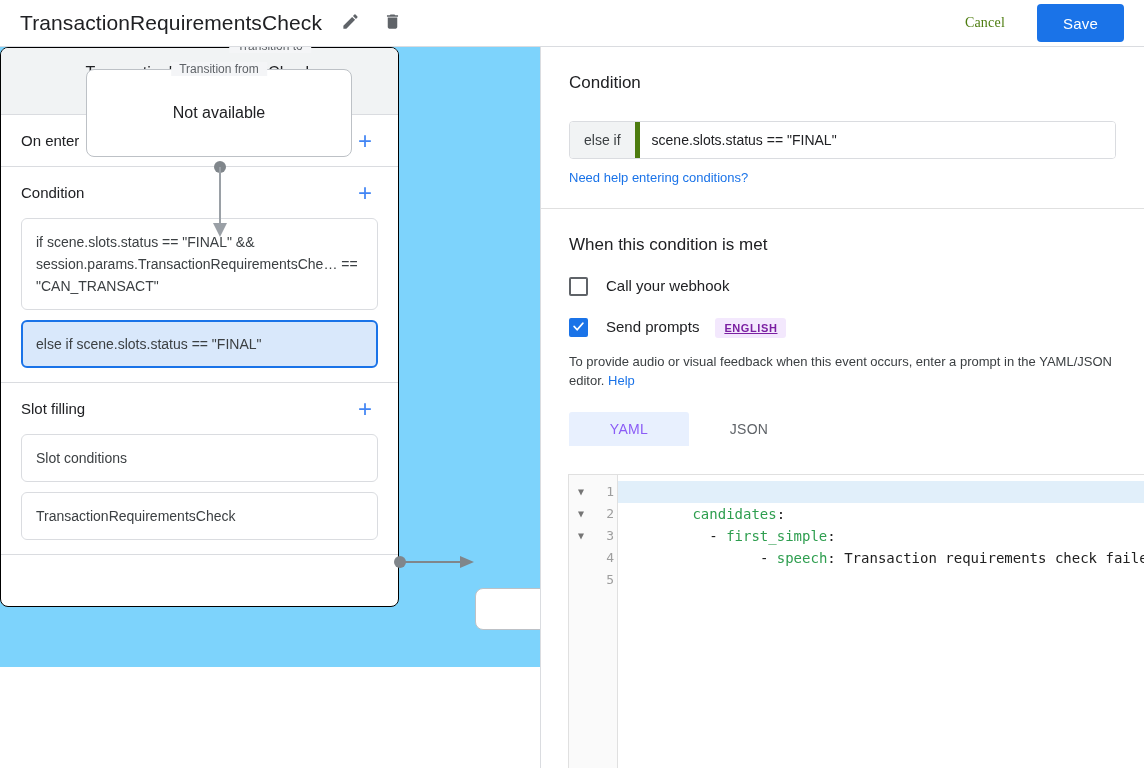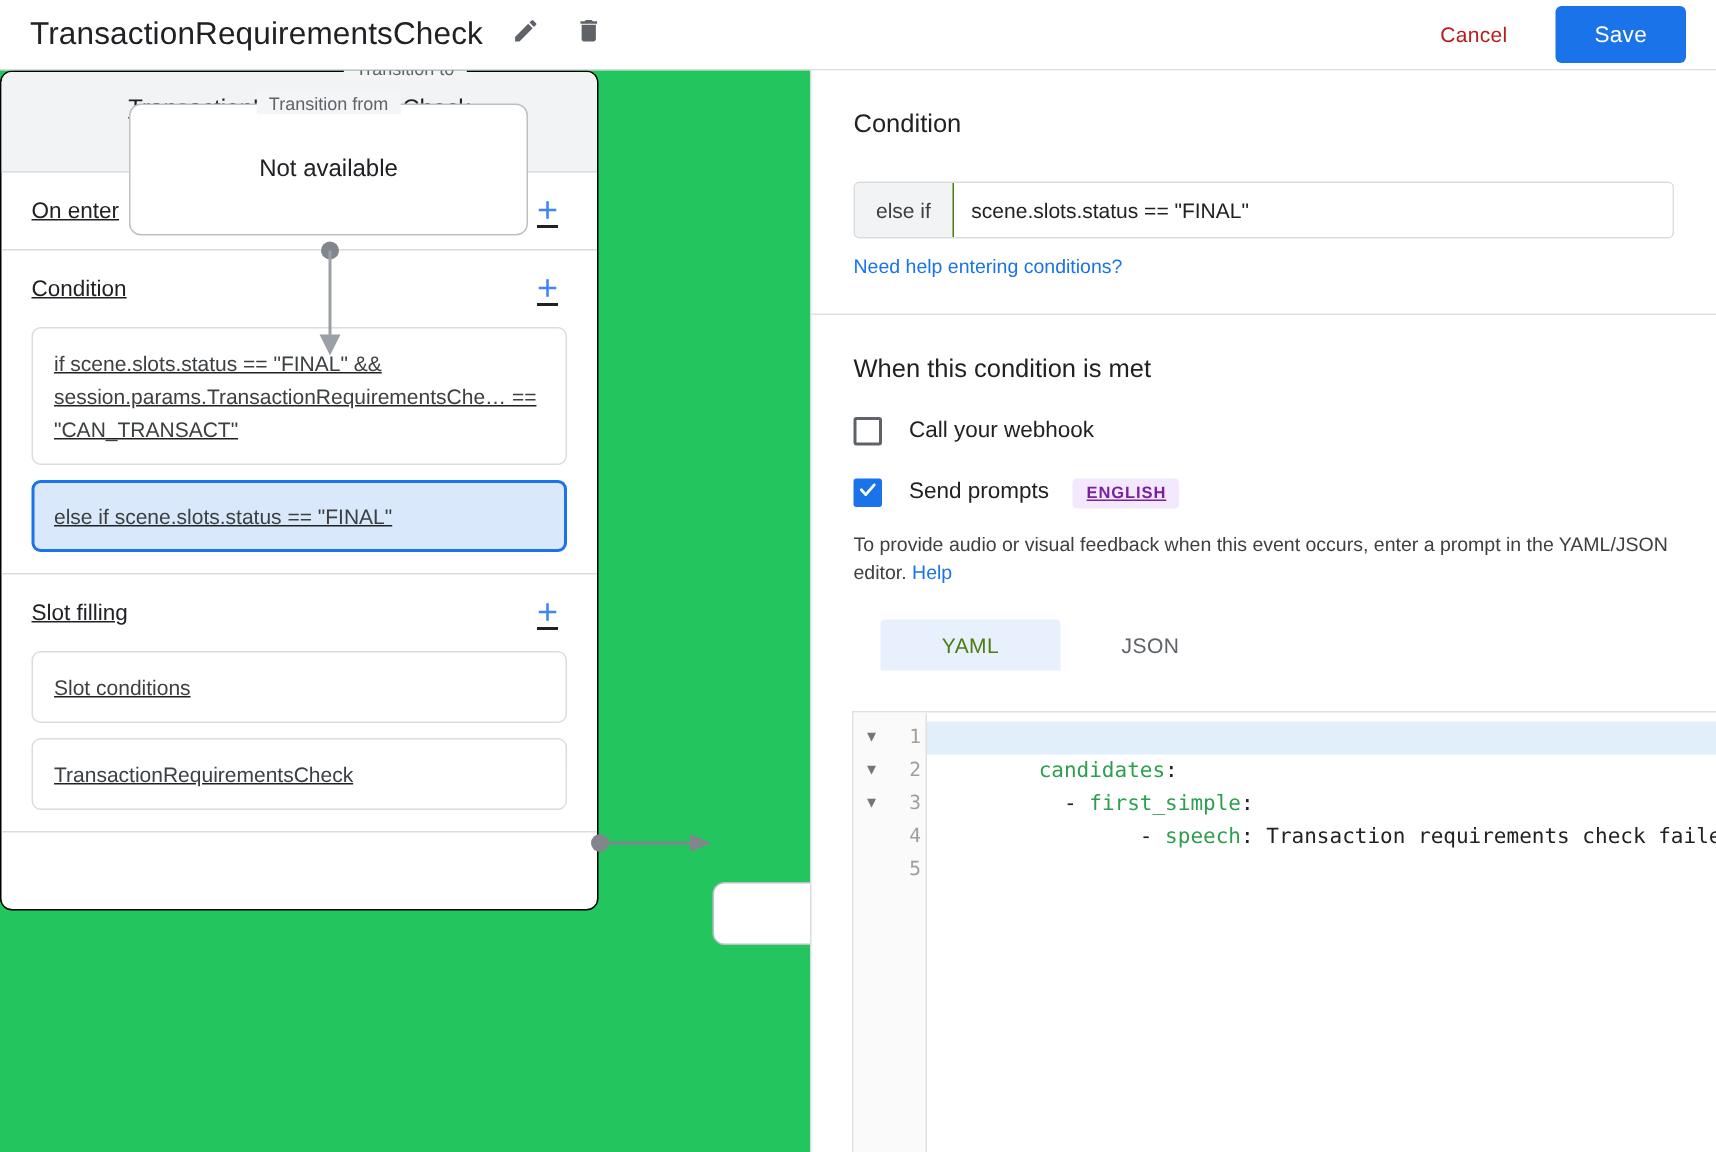--- a/index.html
+++ b/index.html
@@ -23,35 +23,35 @@
     white-space: nowrap;
   }
   .hdr-icon-btn {
     width: 28px; height: 28px; margin-left: 14px;
     display: flex; align-items: center; justify-content: center;
     border-radius: 50%; cursor: pointer; flex: 0 0 auto;
   }
   .hdr-icon-btn svg { fill: #5f6368; }
   .header-spacer { flex: 1 1 auto; }
   .cancel-btn {
-    font-size: 14px; color: #b91c1c; font-weight: 500; letter-spacing: .2px;
+    font-size: 14px; color: #4d7c0f; font-weight: 500; letter-spacing: .2px;
     padding: 8px 10px; cursor: pointer; background: none; border: none;
-    font-family: Liberation Sans, sans-serif;
+    font-family: Liberation Serif, serif;
   }
   .save-btn {
     margin-left: 22px; background: #1a73e8; color: #fff;
     font-size: 15px; font-weight: 500; letter-spacing: .2px;
     border: none; border-radius: 4px; padding: 0 26px; height: 38px;
     cursor: pointer; font-family: inherit;
   }
 
   
   .canvas {
-    position: absolute; left: 0; top: 47px; width: 540px; height: 721px;
-    background: #22c55e; overflow: hidden; text-decoration: underline;
+    position: absolute; left: 0; top: 47px; width: 540px; height: 620px;
+    background: #7dd3fc; overflow: hidden;
   }
   
   .fieldset {
     position: absolute; border: 1px solid #bdc1c6; border-radius: 8px;
     background: #ffffff;
   }
   .fieldset-legend {
     position: absolute; top: -8px; left: 50%; transform: translateX(-50%);
     background: #f4f5f7; padding: 0 8px; font-size: 12px; color: #5f6368;
     white-space: nowrap;
@@ -114,21 +114,21 @@
   }
   .panel-sec { padding: 26px 28px 22px; }
   .panel-sec.divided { border-bottom: 1px solid #e0e0e0; }
   .panel-title { font-size: 17px; color: #202124; font-weight: 400; }
 
   .cond-row {
     display: flex; margin-top: 28px; border: 1px solid #dadce0;
     border-radius: 4px; overflow: hidden; height: 38px; background: #fff;
   }
   .cond-prefix {
-    background: #f1f3f4; border-right: 1px solid #4d7c0f;
+    background: #f1f3f4; border-right: 5px solid #4d7c0f;
     display: flex; align-items: center; padding: 0 14px;
     font-size: 14px; color: #3c4043; flex: 0 0 auto;
   }
   .cond-input {
     flex: 1 1 auto; border: none; outline: none; padding: 0 12px;
     font-size: 14px; color: #202124; font-family: inherit; background: #fff;
   }
   .help-link {
     display: inline-block; margin-top: 11px; font-size: 13px;
     color: #1a73e8; text-decoration: none; cursor: pointer;
@@ -156,21 +156,21 @@
   }
   .desc a { color: #1a73e8; text-decoration: none; cursor: pointer; }
 
   .tabs { display: flex; margin-top: 22px; }
   .tab {
     width: 120px; height: 34px; display: flex; align-items: center;
     justify-content: center; font-size: 14px; font-weight: 500;
     color: #5f6368; cursor: pointer; border-radius: 3px 3px 0 0;
     letter-spacing: .3px;
   }
-  .tab.active { background: #e8f0fe; color: #4d7c0f; margin-left: 18px; }
+  .tab.active { background: #e8f0fe; color: #8b5cf6; }
 
   
   .editor {
     position: absolute; left: 568px; top: 474px;
     width: 576px; height: 294px; background: #ffffff;
     border: 1px solid #e0e0e0; border-right: none; border-bottom: none;
     display: flex; overflow: hidden;
   }
   .gutter-fold {
     width: 24px; background: #fafafa; padding-top: 6px; flex: 0 0 auto;

